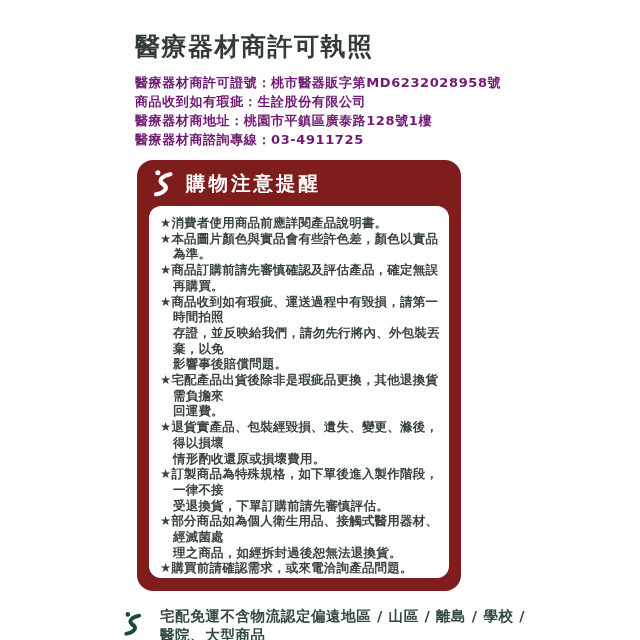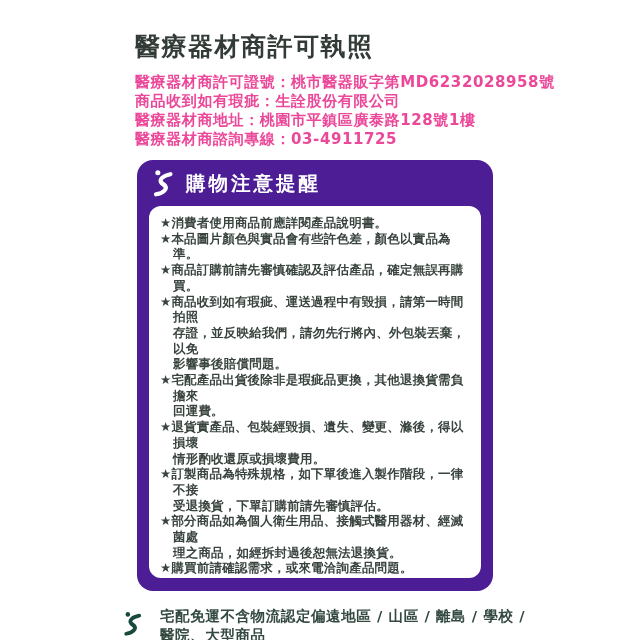--- a/index.html
+++ b/index.html
@@ -11,27 +11,27 @@
   .page { position:absolute; left:135px; top:33px; width:445px; }
 
   .title {
     margin:0 0 13px 0;
     font-size:25px; font-weight:700; color:#323b36; letter-spacing:1.5px;
     line-height:27px;
   }
 
   .license { margin-bottom:11px; }
   .license-line {
-    font-size:15px; font-weight:600; color:#ec4899;
+    font-size:13px; font-weight:600; color:#701a75;
     line-height:19px; letter-spacing:0.6px; white-space:nowrap;
   }
 
   .notice-box {
-    width:356px; margin-left:2px; box-sizing:border-box;
-    background:#4c1d95; border-radius:16px;
+    width:324px; margin-left:2px; box-sizing:border-box;
+    background:#7f1d1d; border-radius:16px;
     padding:0 0 13px 0;
   }
   .notice-header {
     display:flex; align-items:center; gap:10px;
     padding:9px 14px 7px 13px;
   }
   .notice-icon { color:#ffffff; display:inline-flex; }
   .notice-title {
     color:#ffffff; font-size:19.5px; font-weight:700; letter-spacing:3px;
     line-height:30px;

